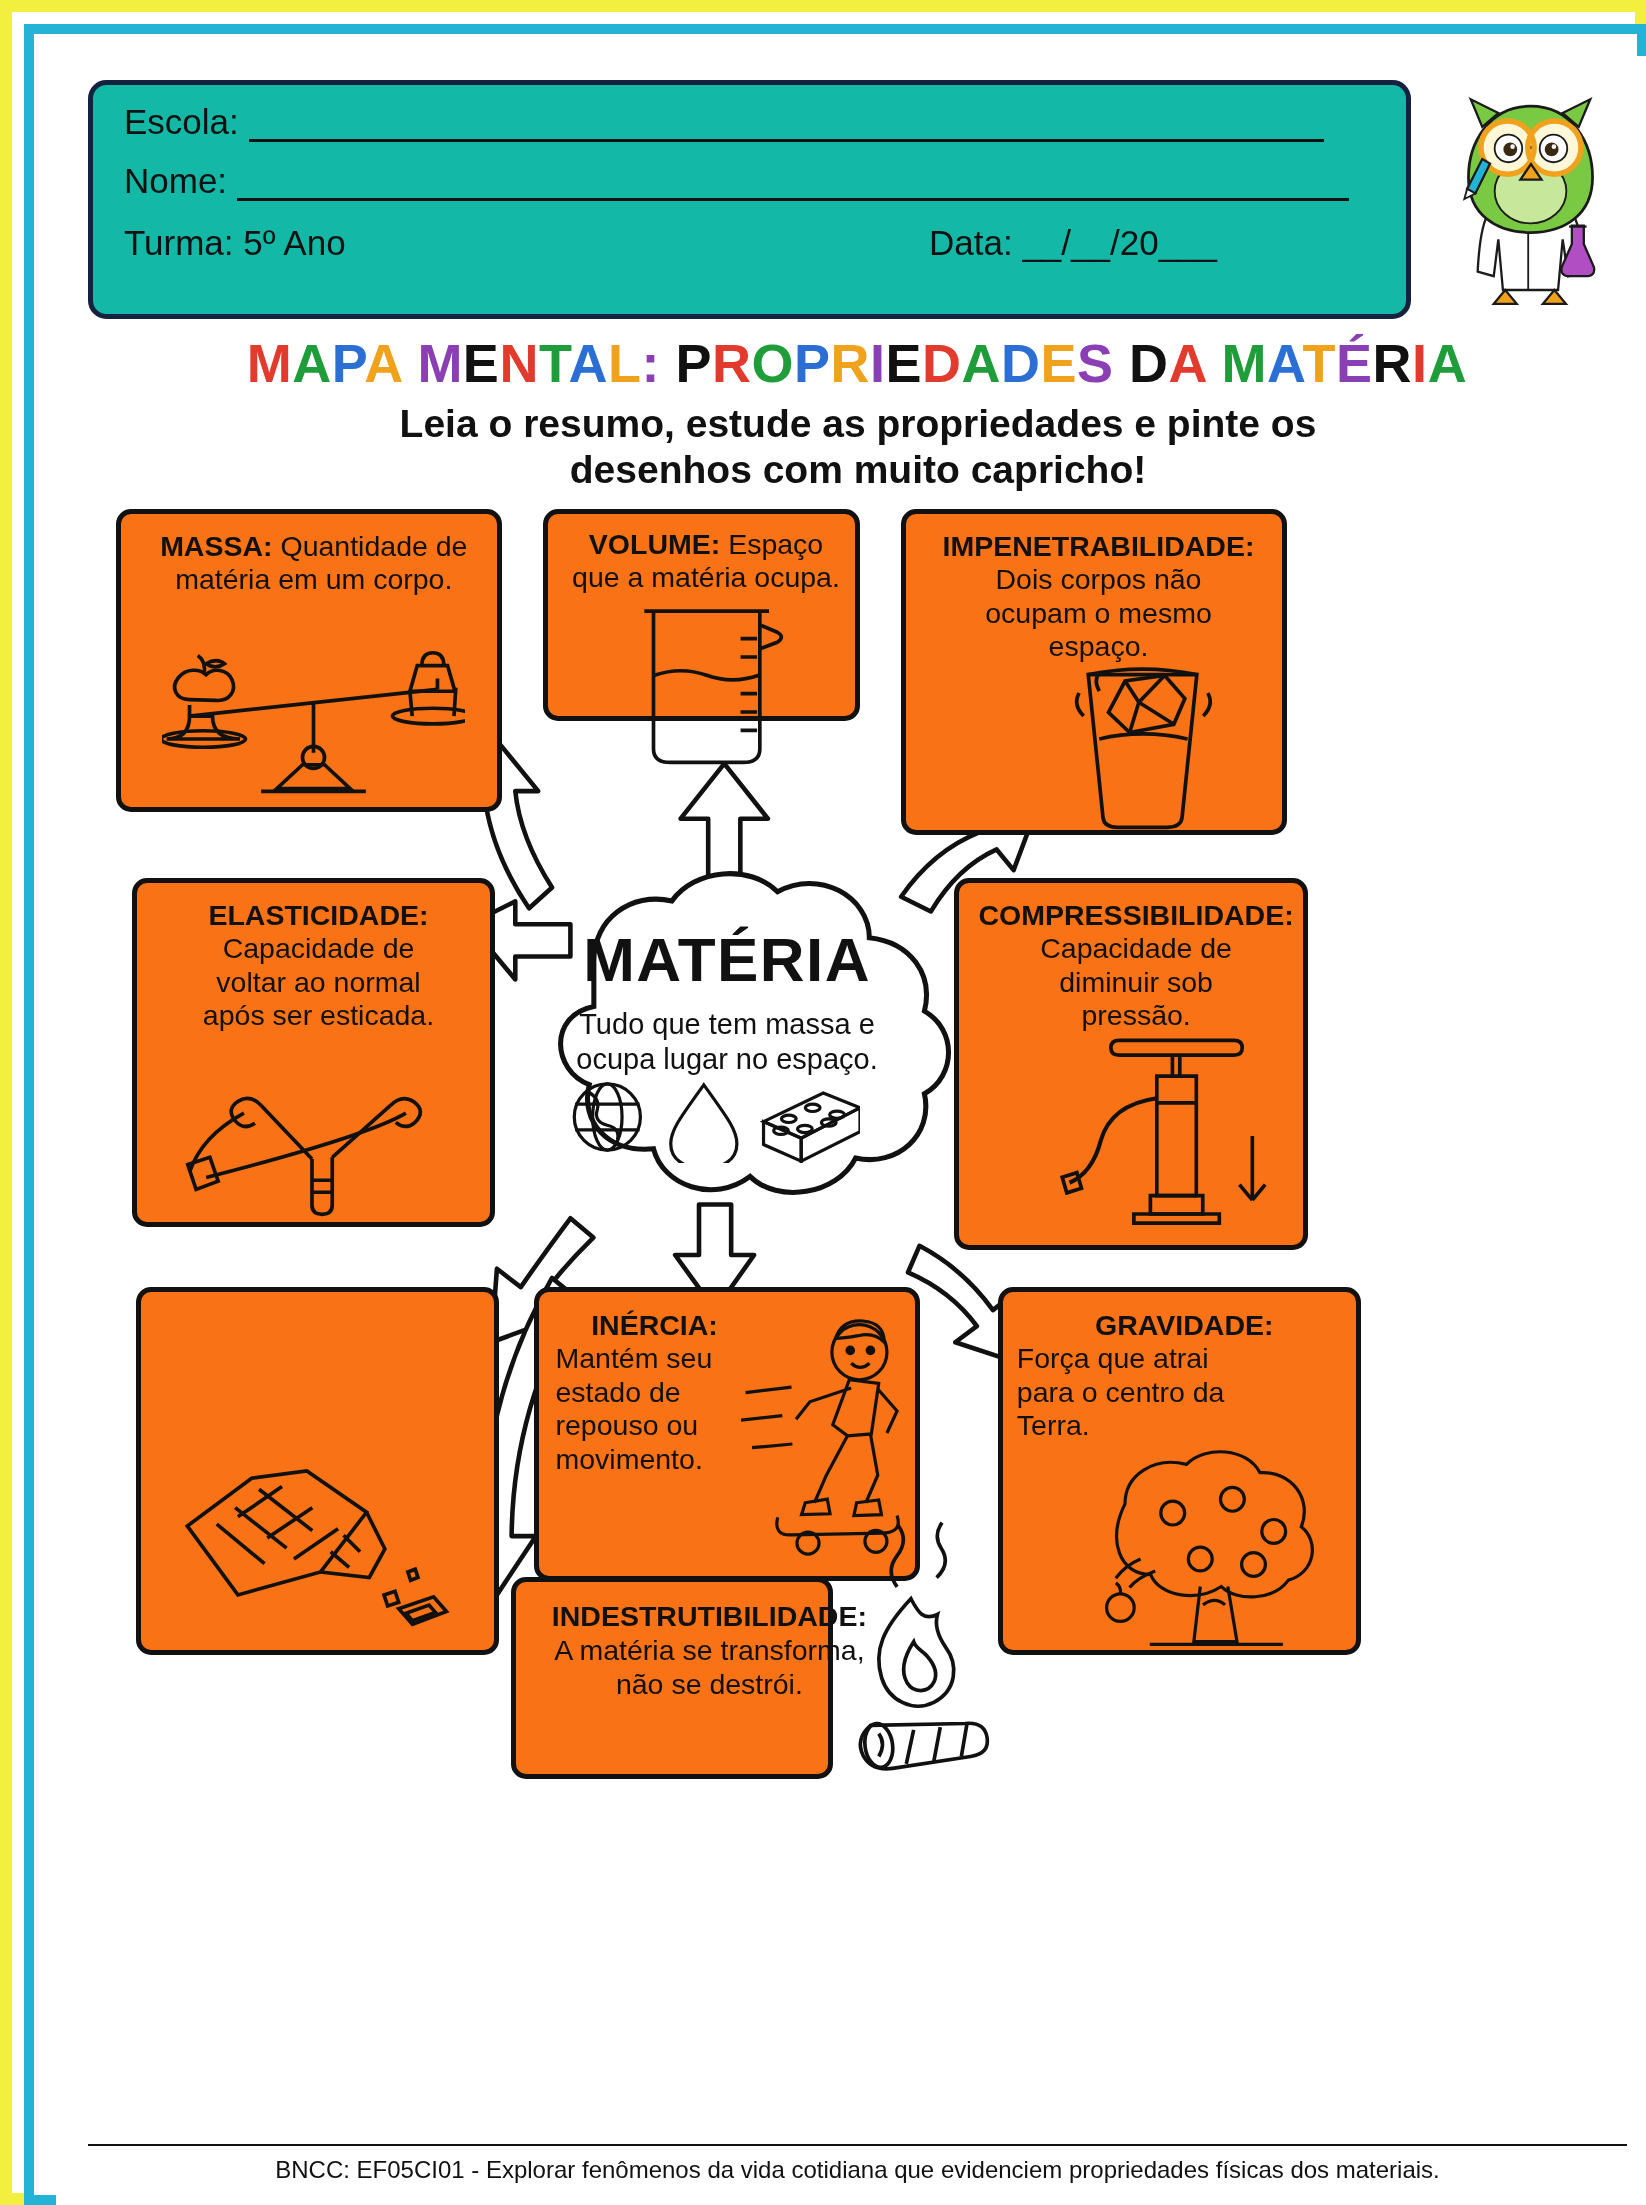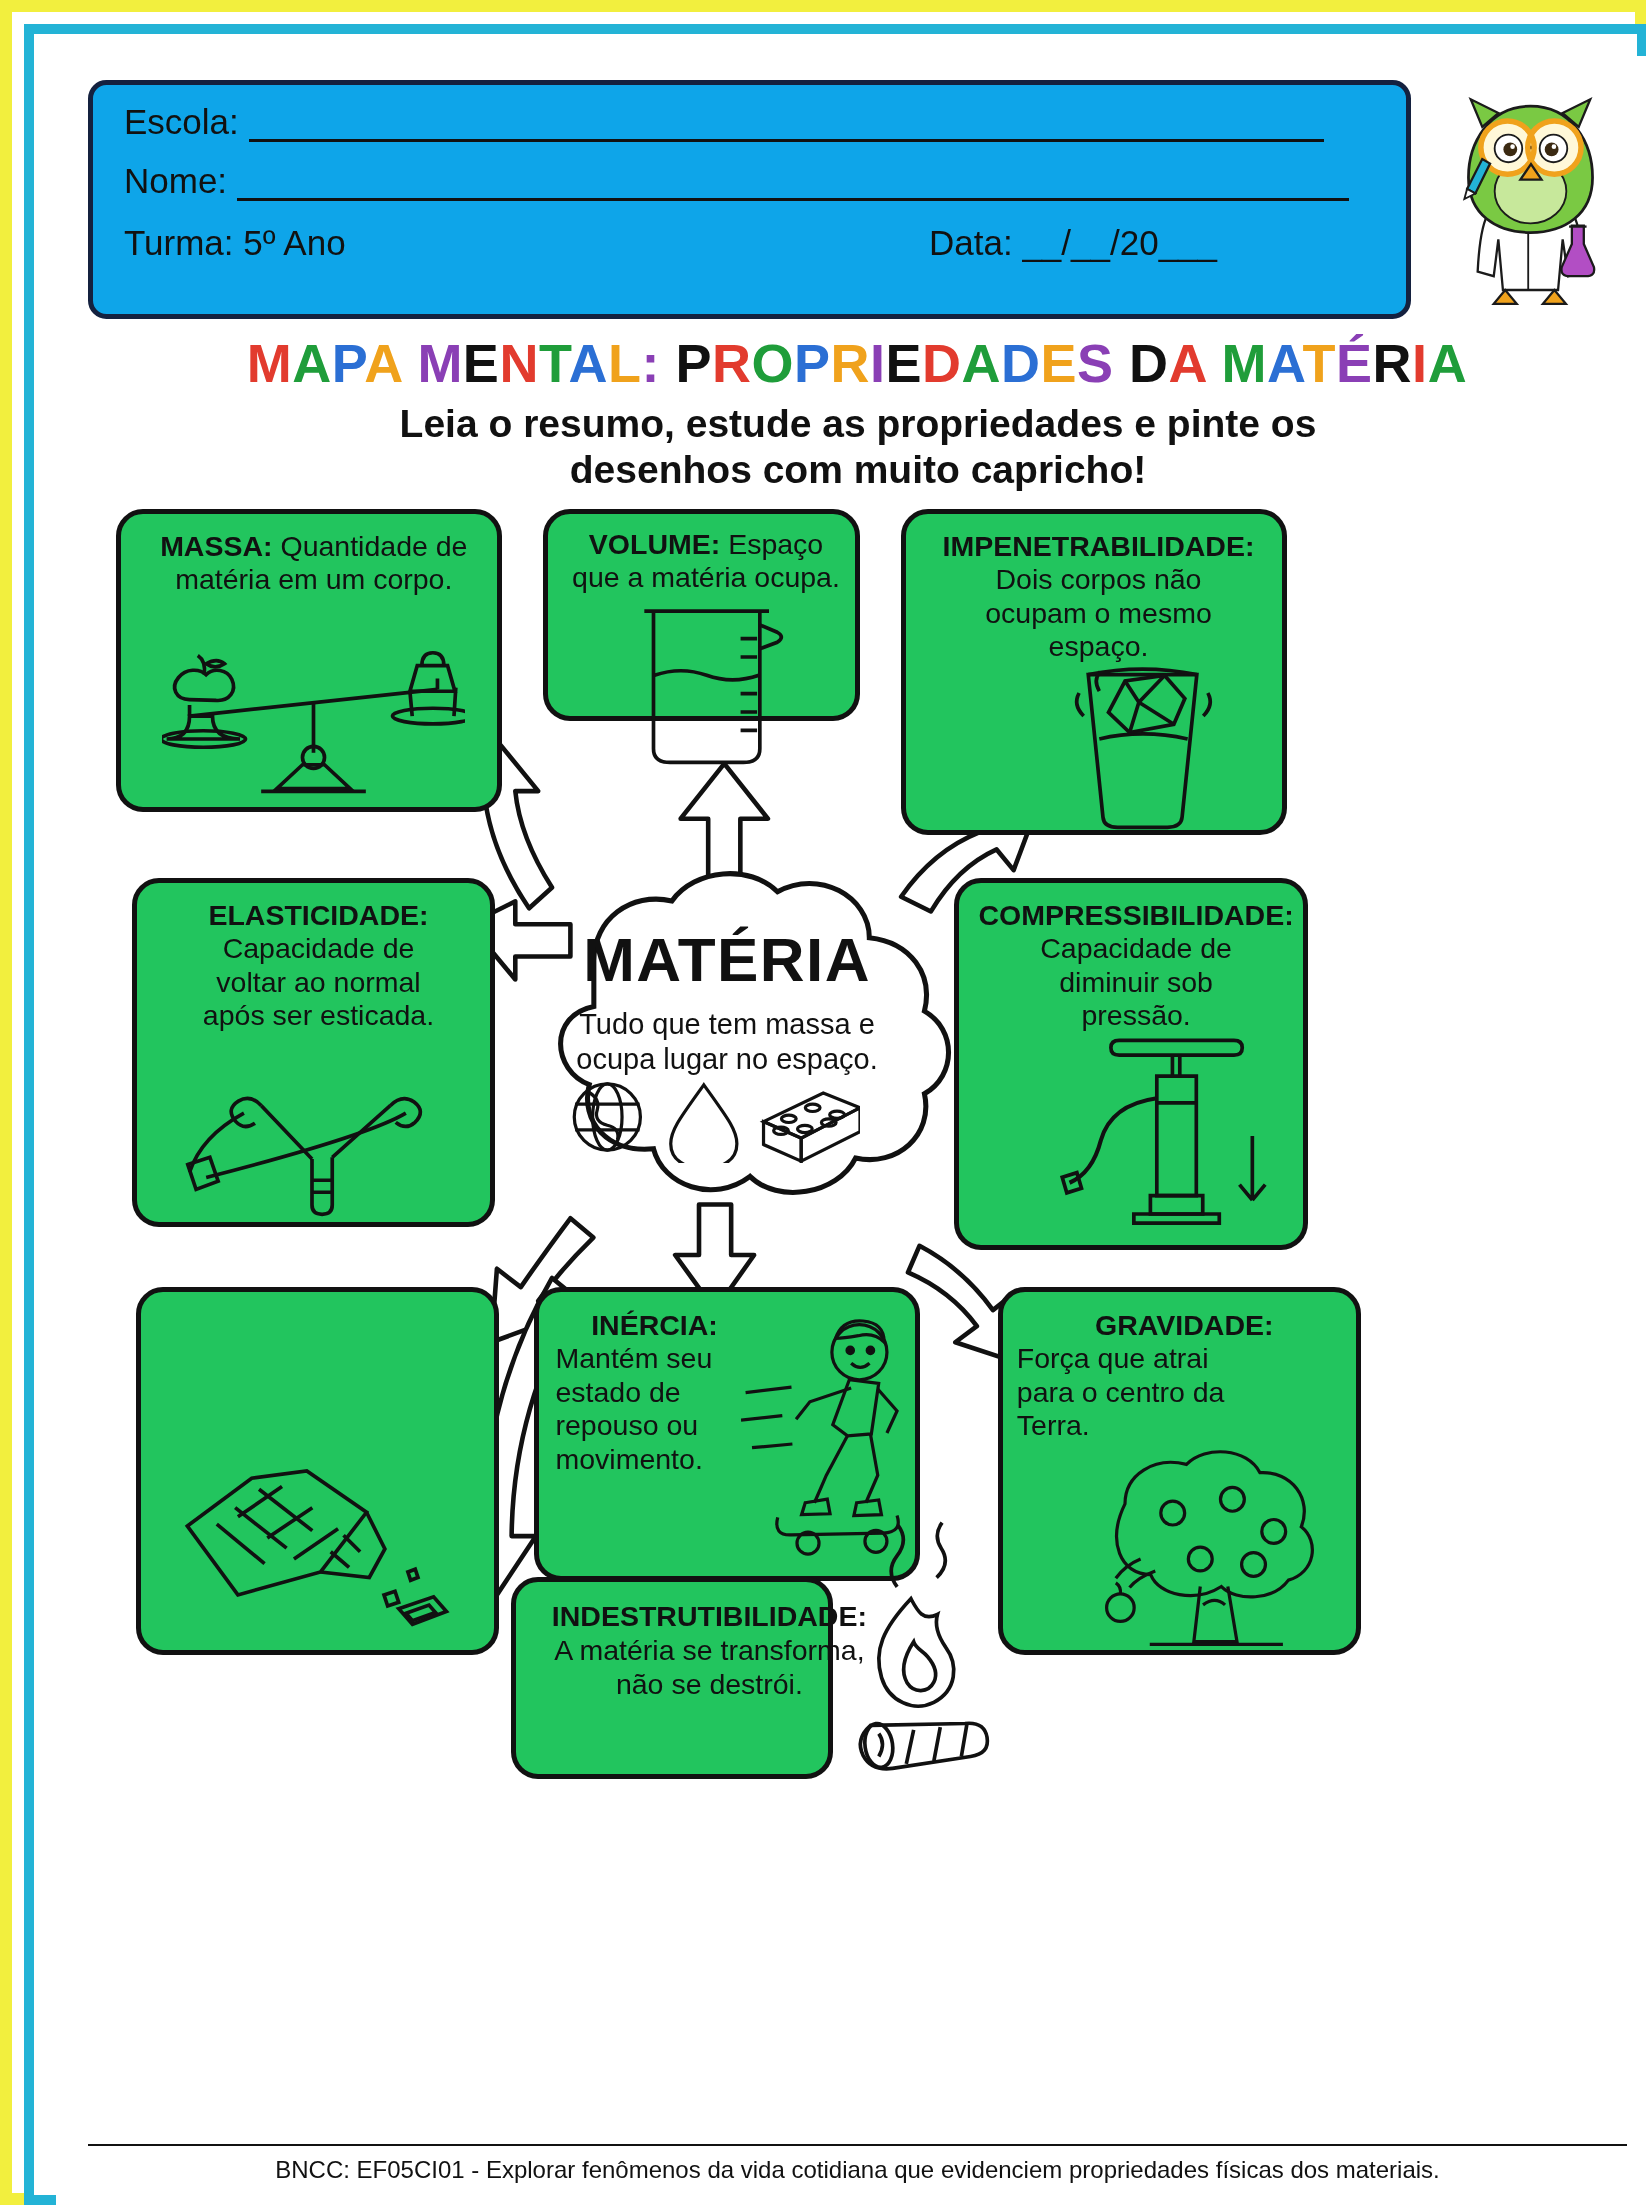--- a/index.html
+++ b/index.html
@@ -41,21 +41,21 @@
   }
 
   
   .header-box {
     position: absolute;
     left: 32px; top: 24px;
     width: 1323px; height: 239px;
     box-sizing: border-box;
     border: 5px solid #14213f;
     border-radius: 18.4px;
-    background: #0ea5e9;
+    background: #14b8a6;
   }
   .hdr-row {
     position: absolute;
     font-size: 35px;
     color: #111111;
     white-space: nowrap;
   }
   .hdr-label { font-size: 35px; color: #111111; }
   .hdr-line {
     display: inline-block;
@@ -97,22 +97,22 @@
     font-weight: bold;
     color: #111111;
     line-height: 1.18;
   }
 
   
   .card {
     position: absolute;
     box-sizing: border-box;
     border: 5px solid #111111;
-    border-radius: 27px;
-    background: #22c55e;
+    border-radius: 15px;
+    background: #f97316;
   }
   .card-text {
     position: absolute;
     box-sizing: border-box;
     font-size: 28.5px;
     color: #111111;
     line-height: 1.18;
   }
   .card-text b { font-weight: bold; }
   .center-text { text-align: center; }

